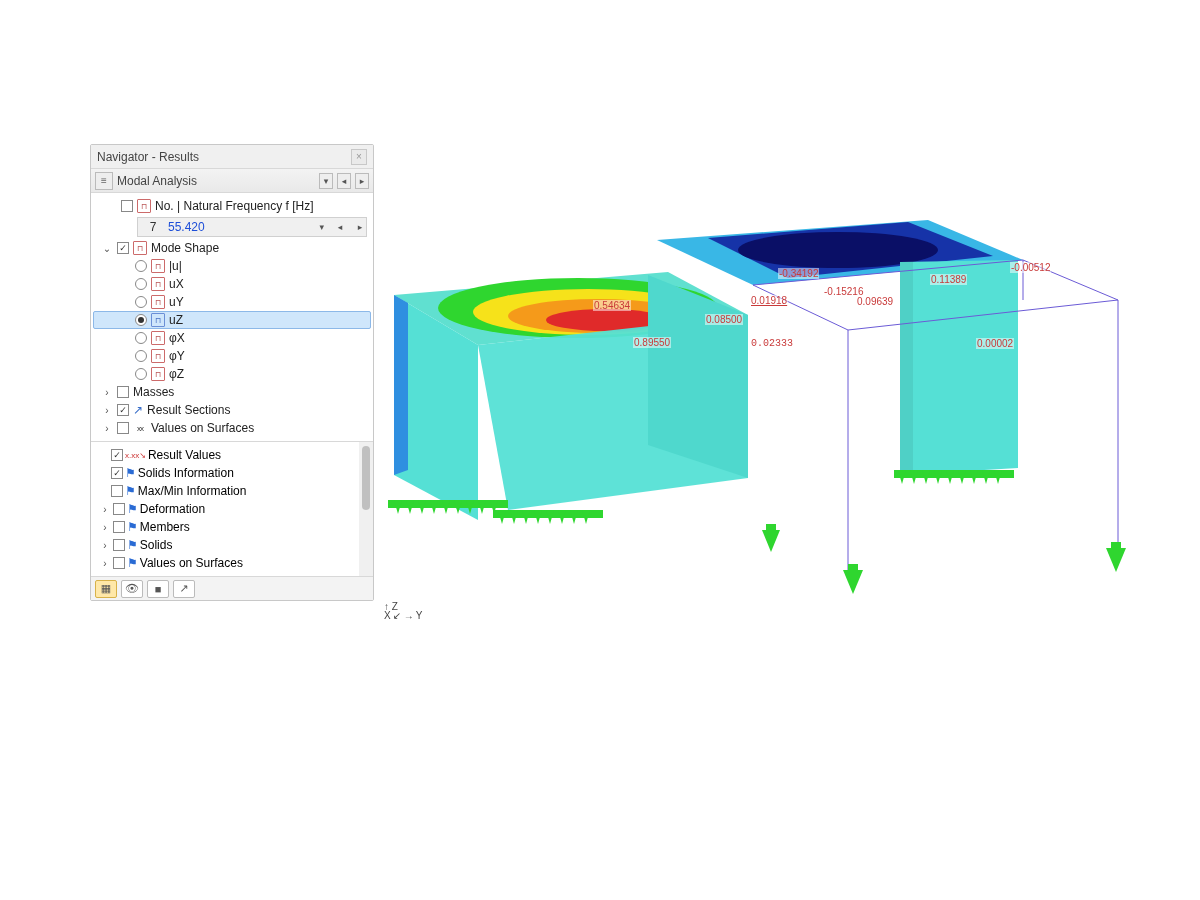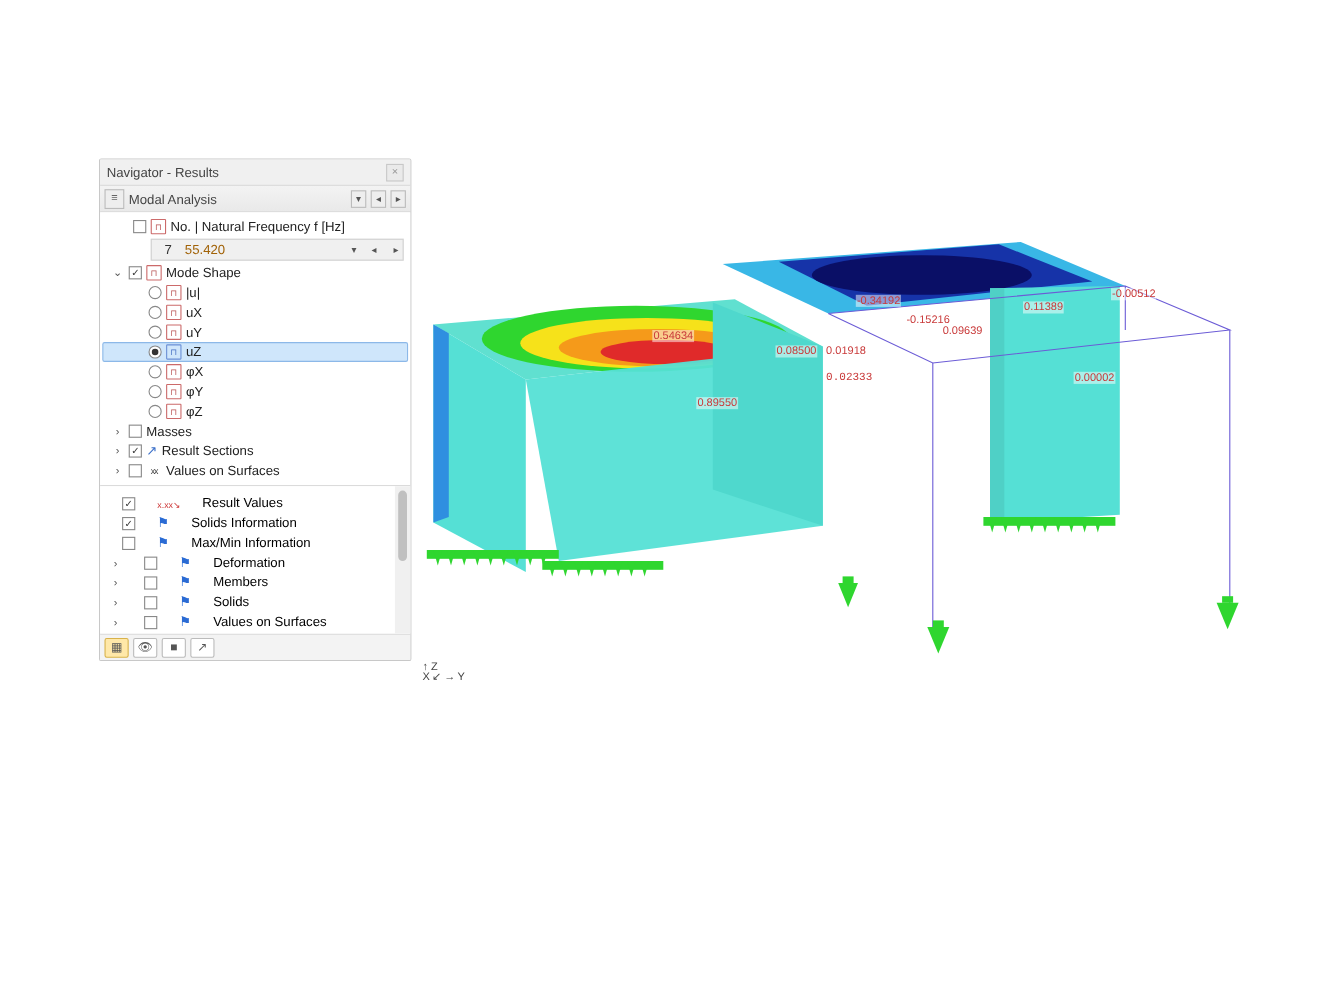--- a/index.html
+++ b/index.html
@@ -108,21 +108,21 @@
     height:18px;
     padding-left:41px;
   }
   .row .text { color:#222; }
   .freq-row {
     display:flex; align-items:center; height:20px; padding-left:52px; gap:8px;
     background:#f0f0f0; border:1px solid #d0d0d0;
     margin:2px 4px 2px 44px;
   }
   .freq-row .no { width:14px; text-align:center; color:#333; }
-  .freq-row .val { flex:1; color:#a16207; }
+  .freq-row .val { flex:1; color:#1d4ed8; }
   .freq-row .dd { font-size:9px; color:#555; padding-right:2px;}
   .freq-row .nav { width:12px; text-align:center; font-size:9px; color:#555; }
 
   .lower {
     background:#fff;
     display:flex;
     position:relative;
   }
   .lower .list { flex:1; padding:4px 2px; }
   .lower .scrollbar {
@@ -155,21 +155,21 @@
     font-size:10px;
     color:#c93a3a;
     background:rgba(255,255,255,0.5);
     padding:0 1px;
     white-space:nowrap;
   }
   .axis {
     position:absolute; left:6px; bottom:10px; font-size:10px; color:#444;
     line-height:9px;
   }
-  .ac-row { display:flex; align-items:flex-end; gap:20px; height:18px;}
+  .ac-row { display:flex; align-items:center; gap:2px; height:18px;}
 </style>
 </head>
 <body>
 
 <div class="panel">
   <div class="titlebar">
     <span>Navigator - Results</span>
     <div class="close">×</div>
   </div>
 
@@ -400,23 +400,23 @@
         </g>
       <g transform="translate(728,348)">
           <polygon points="0,0 20,0 10,24"></polygon>
           <rect x="5" y="-6" width="10" height="6"></rect>
         </g>
     </g>
   </svg>
 
   
   <div class="valtag" style="left:215px; top:100px;">0.54634</div>
-  <div class="valtag" style="left:255px; top:137px;margin-top:24px;">0.89550</div>
+  <div class="valtag" style="left:255px; top:137px;">0.89550</div>
   <div class="valtag" style="left:327px; top:114px;">0.08500</div>
-  <div class="valtag" style="left:372px; top:114px;">0.01918</div>
+  <div class="valtag" style="left:372px; top:95px;text-decoration:underline;">0.01918</div>
   <div class="valtag" style="left:372px; top:138px;font-family:Liberation Mono, monospace;">0.02333</div>
   <div class="valtag" style="left:400px; top:68px;">-0.34192</div>
   <div class="valtag" style="left:445px; top:86px;text-align:center;">-0.15216</div>
   <div class="valtag" style="left:478px; top:96px;">0.09639</div>
   <div class="valtag" style="left:552px; top:74px;">0.11389</div>
   <div class="valtag" style="left:632px; top:62px;">-0.00512</div>
   <div class="valtag" style="left:598px; top:138px;">0.00002</div>
 
   <div class="axis">
     <div>↑ <span>Z</span></div>

